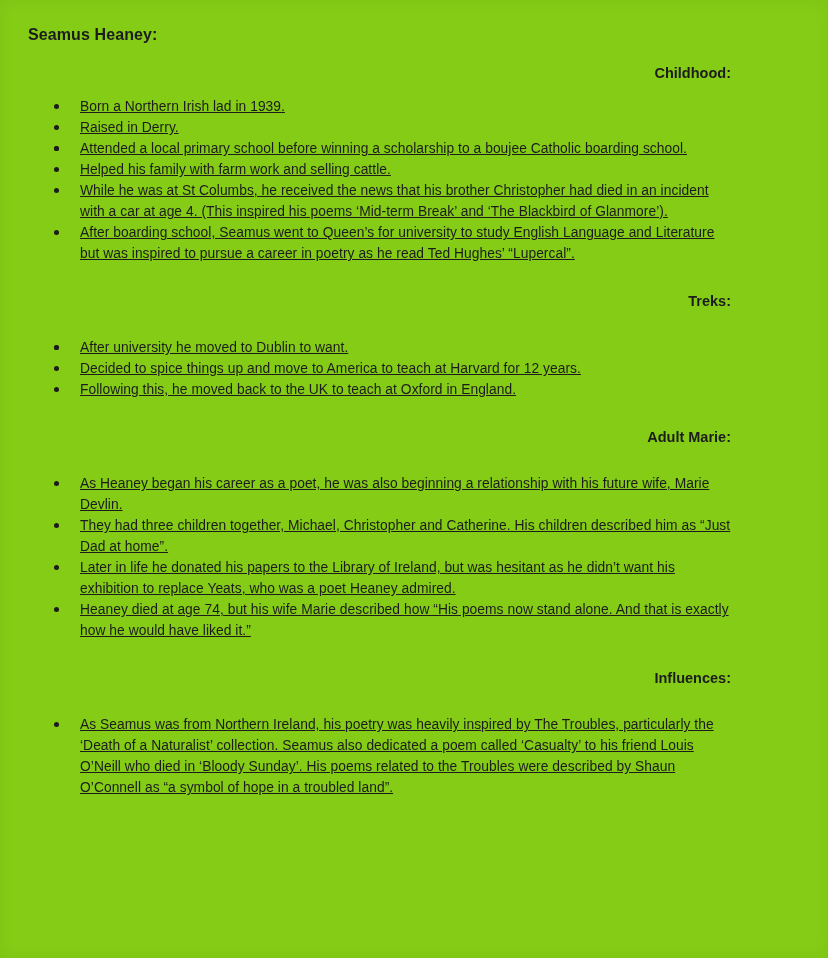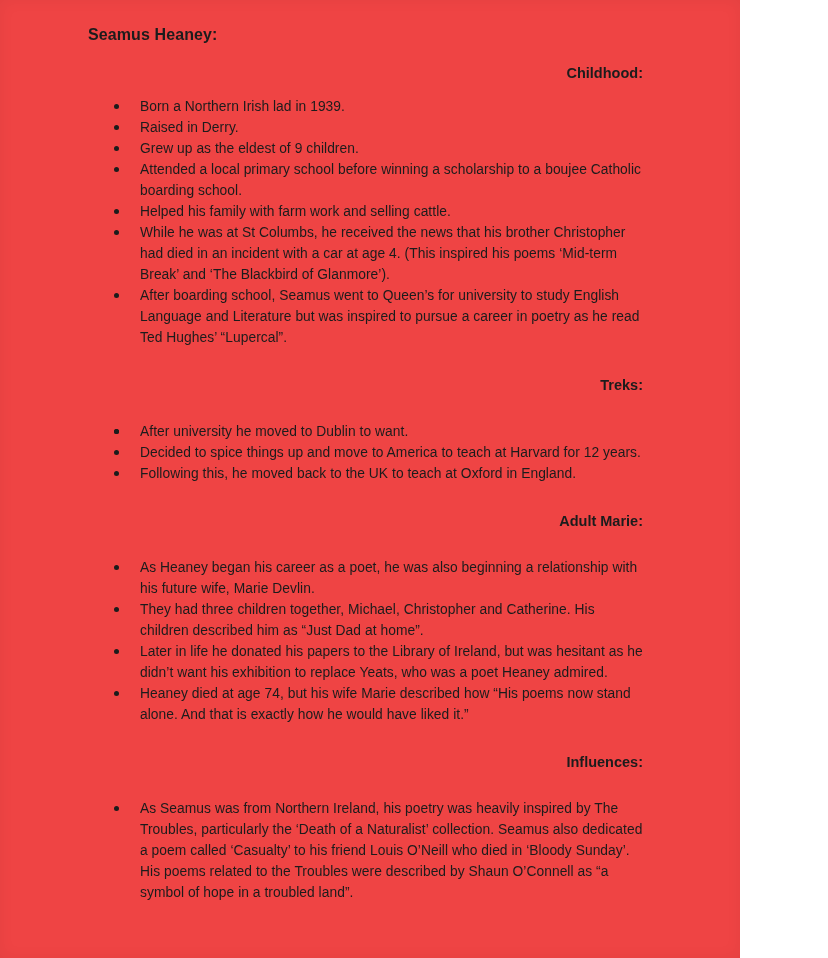--- a/index.html
+++ b/index.html
@@ -4,24 +4,24 @@
 <style>
   * { box-sizing: border-box; margin: 0; padding: 0; }
   html, body { background: #ffffff; }
   body {
     width: 828px;
     min-height: 958px;
     font-family: "Liberation Sans", sans-serif;
     color: #1c1c1c;
   }
   .page {
-    width: 740px;
+    width: 828px;
     min-height: 958px;
-    background: #ef4444;
-    padding: 25px 97px 40px 88px;
+    background: #84cc16;
+    padding: 25px 97px 40px 28px;
     box-shadow: inset 0 0 16px rgba(0,0,0,0.05);
   }
   .doc-title {
     font-size: 16px;
     font-weight: bold;
     line-height: 20px;
     margin: 0 0 19px 0;
     letter-spacing: 0.1px;
   }
   .section-heading {
@@ -40,20 +40,21 @@
     list-style: none;
     margin: 0 0 4px 0;
     padding: 0;
   }
   ul.bullet-list li {
     position: relative;
     padding-left: 52px;
     font-size: 13.8px;
     line-height: 21px;
     letter-spacing: 0.05px;
+    text-decoration: underline;
   }
   .bullet-marker {
     position: absolute;
     left: 26px;
     top: 8px;
     width: 5px;
     height: 5px;
     border-radius: 50%;
     background: #1c1c1c;
   }
@@ -63,21 +64,21 @@
 
 <div class="page">
 
   <h1 class="doc-title">Seamus Heaney:</h1>
 
   <section>
     <h2 class="section-heading">Childhood:</h2>
     <ul class="bullet-list">
       <li><span class="bullet-marker"></span><span>Born a Northern Irish lad in 1939.</span></li>
       <li><span class="bullet-marker"></span><span>Raised in Derry.</span></li>
-      <li><span class="bullet-marker"></span><span>Grew up as the eldest of 9 children.</span></li>
+      <li><span class="bullet-marker"></span></li>
       <li><span class="bullet-marker"></span><span>Attended a local primary school before winning a scholarship to a boujee Catholic boarding school.</span></li>
       <li><span class="bullet-marker"></span><span>Helped his family with farm work and selling cattle.</span></li>
       <li><span class="bullet-marker"></span><span>While he was at St Columbs, he received the news that his brother Christopher had died in an incident with a car at age 4. (This inspired his poems ‘Mid-term Break’ and ‘The Blackbird of Glanmore’).</span></li>
       <li><span class="bullet-marker"></span><span>After boarding school, Seamus went to Queen’s for university to study English Language and Literature but was inspired to pursue a career in poetry as he read Ted Hughes’ “Lupercal”.</span></li>
     </ul>
   </section>
 
   <section class="indented">
     <h2 class="section-heading">Treks:</h2>
     <ul class="bullet-list">

